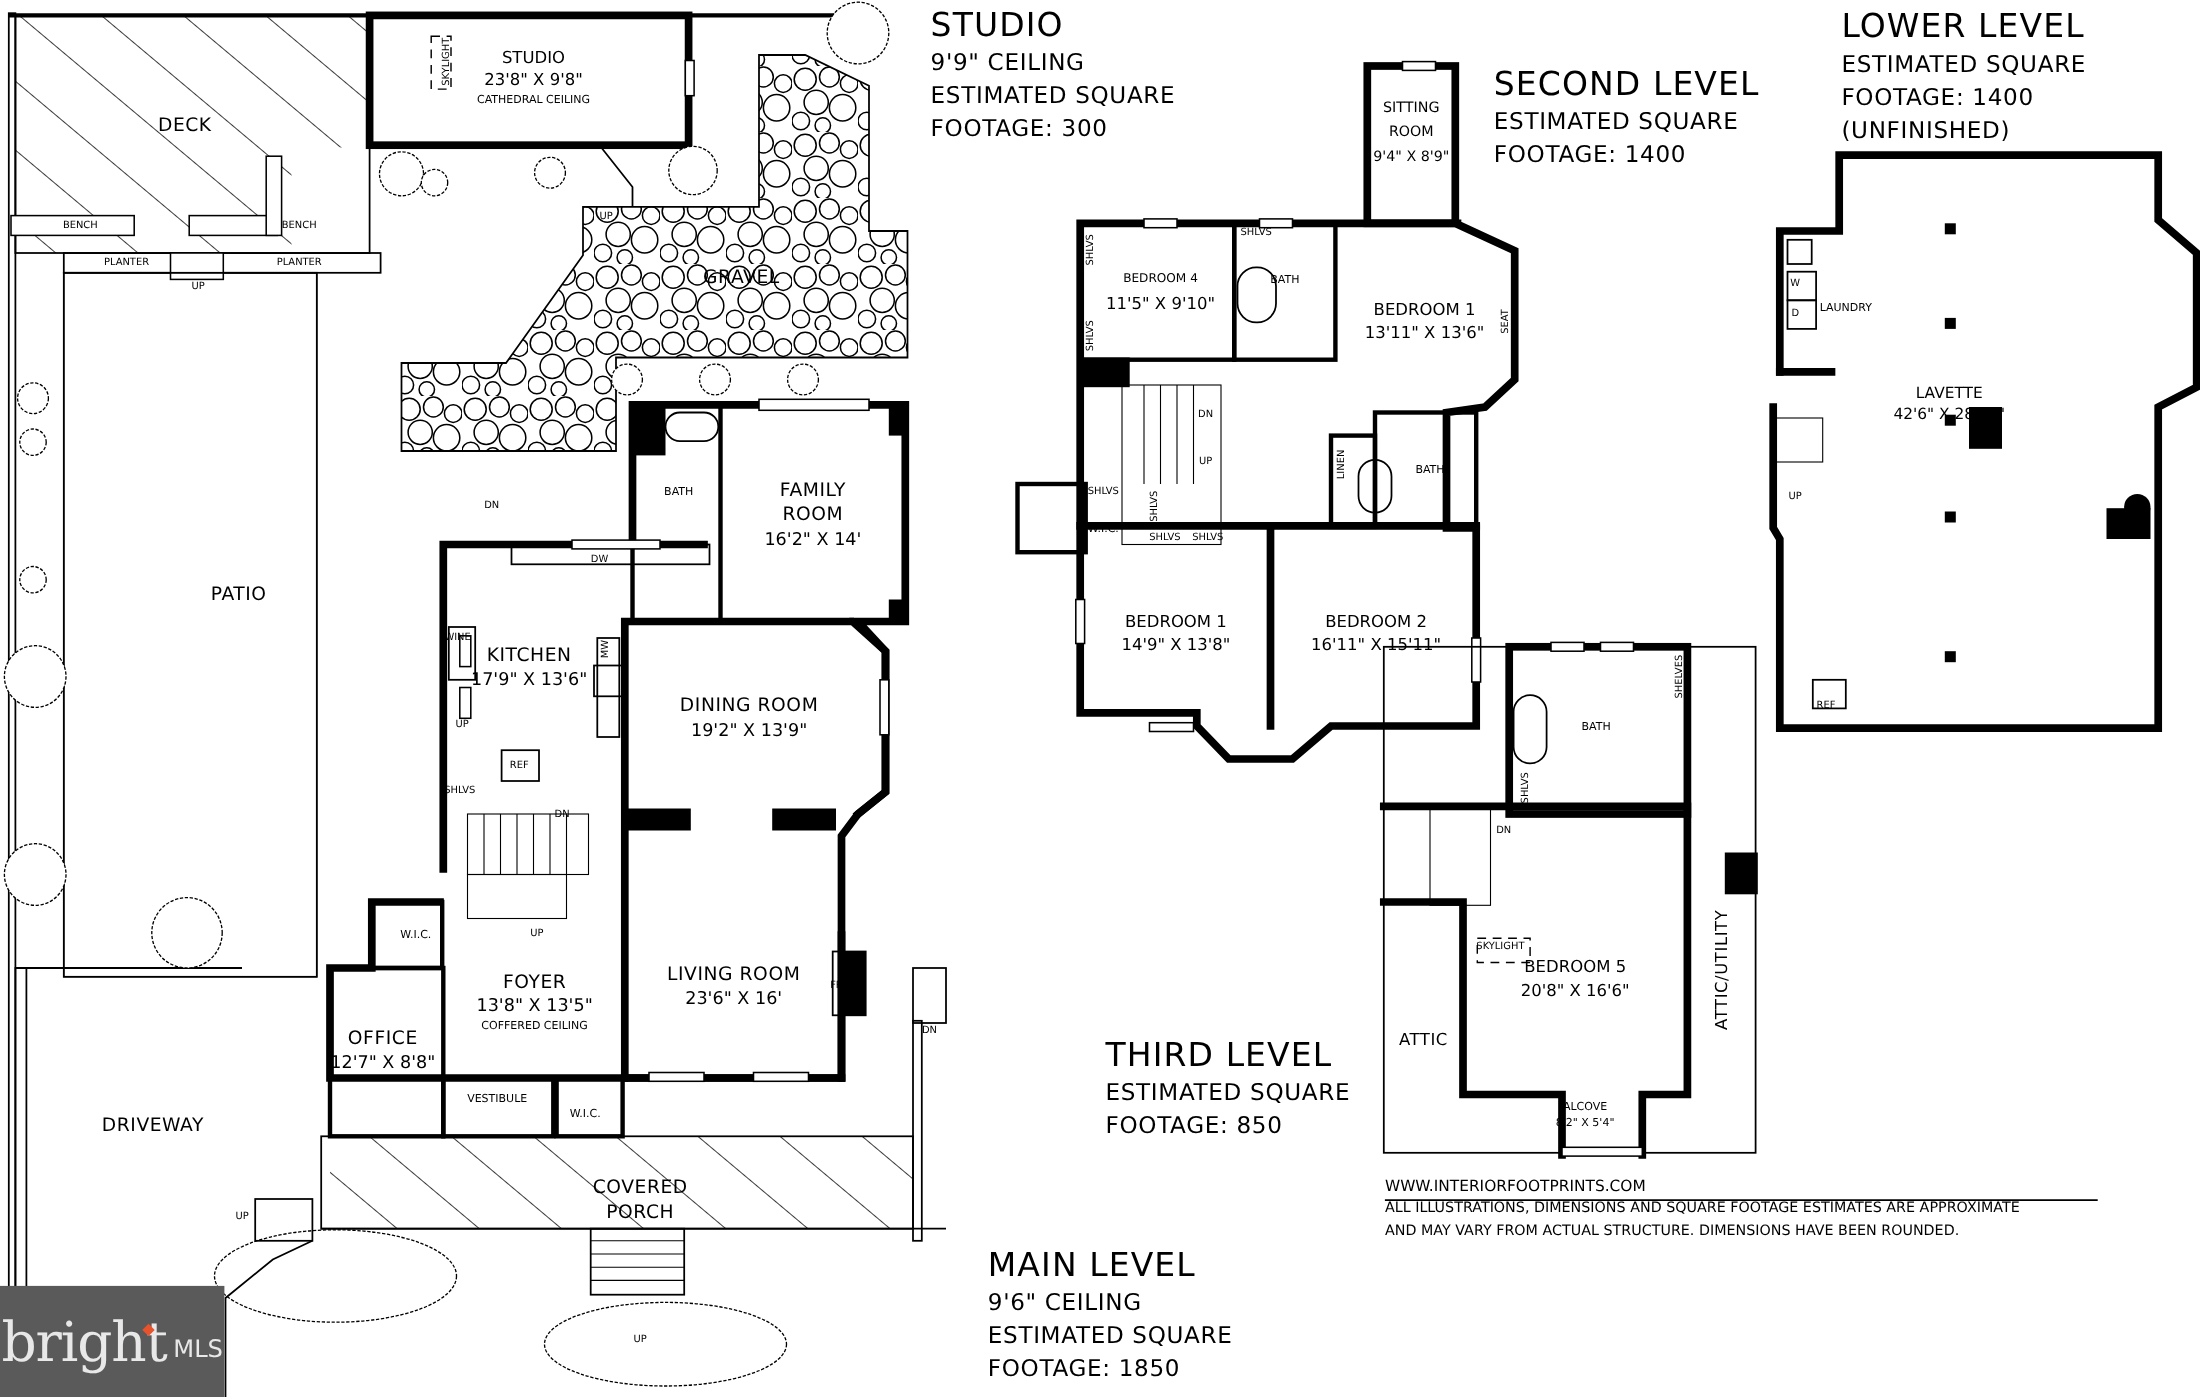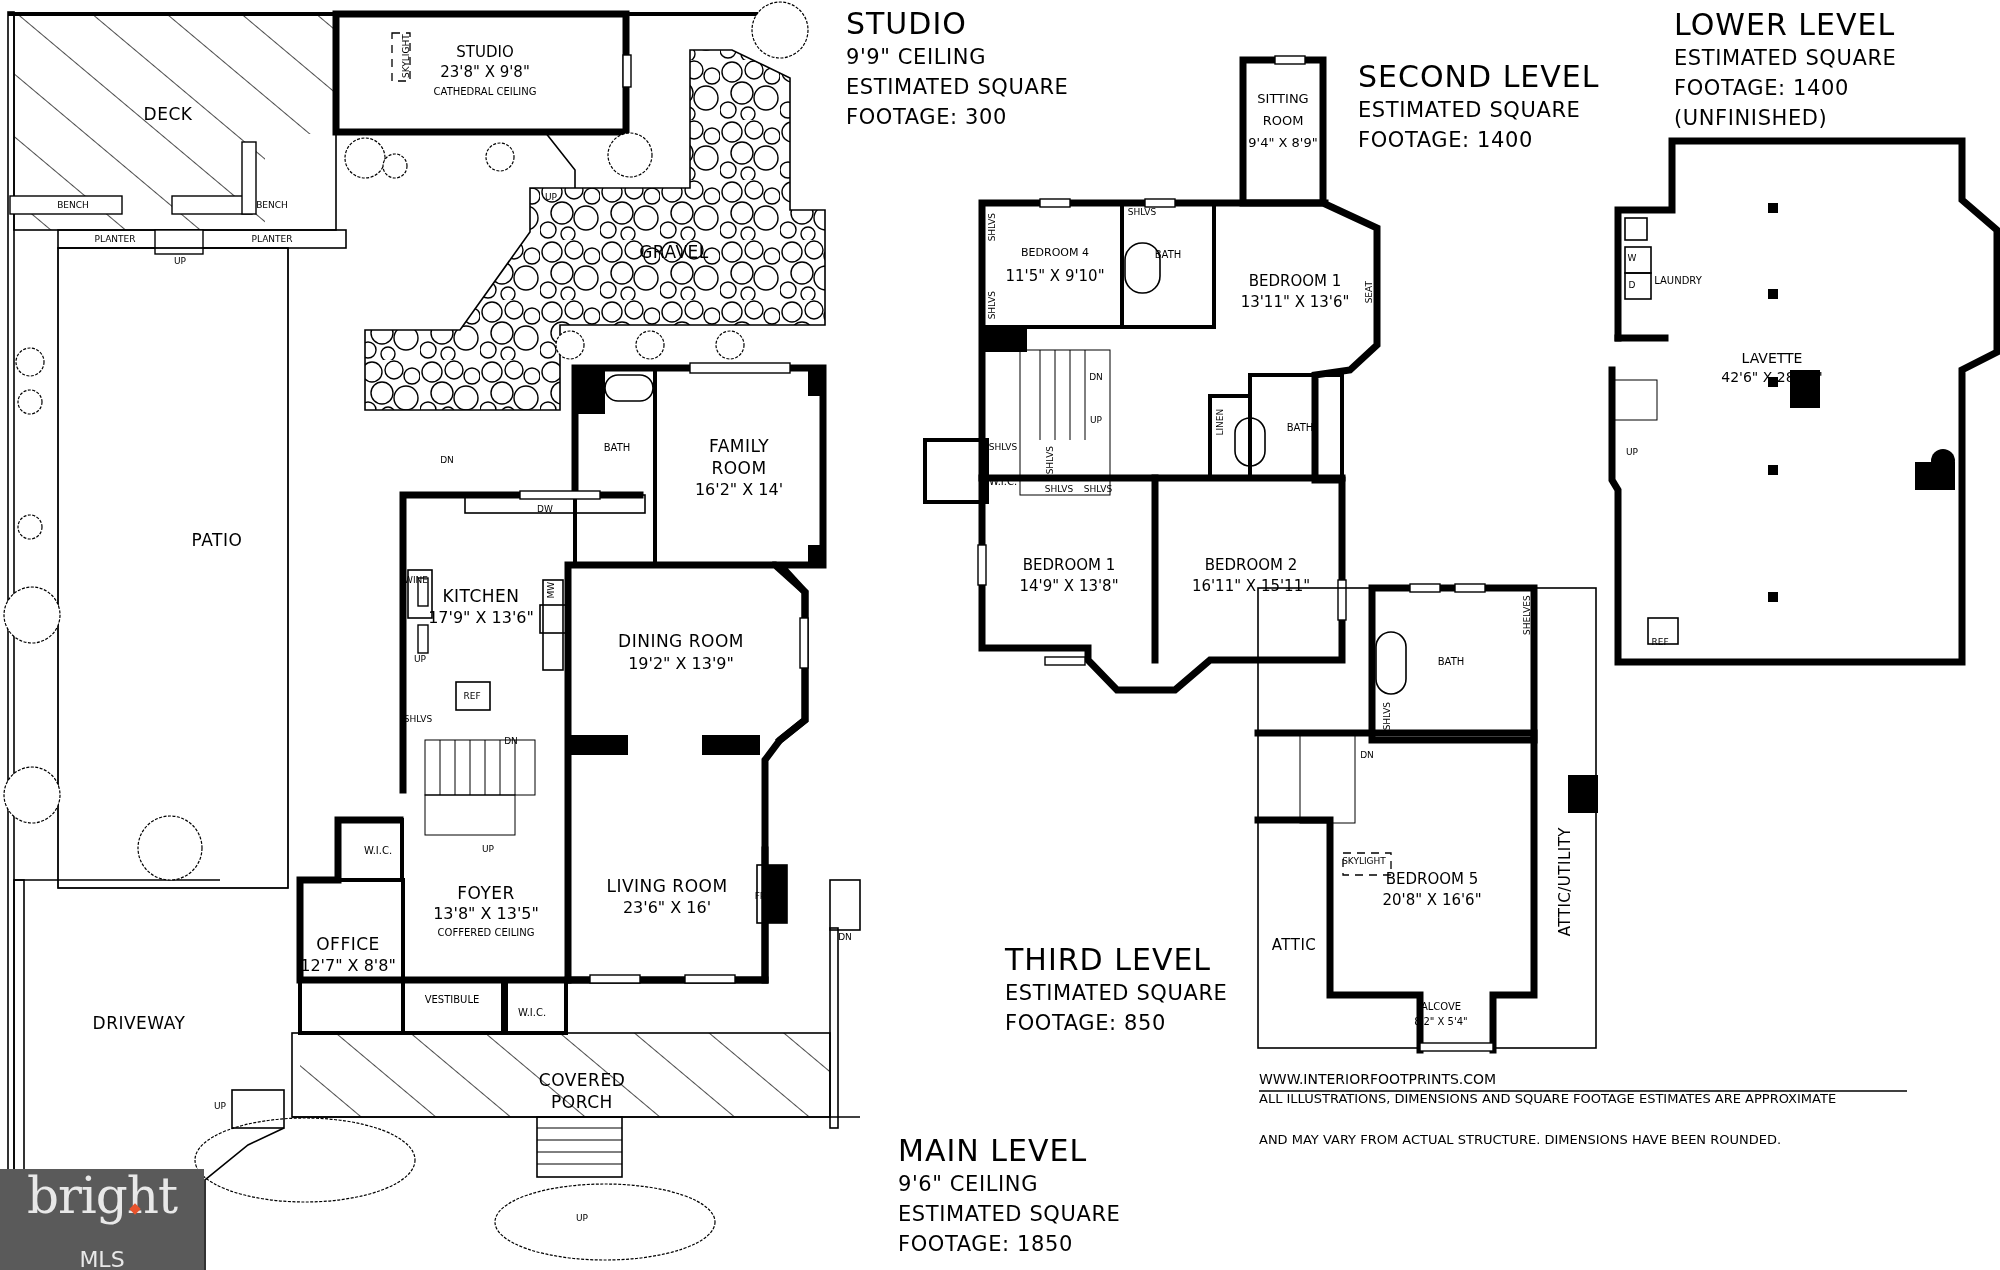--- a/index.html
+++ b/index.html
@@ -17,21 +17,21 @@
   .tree { fill:#fff; stroke:#000; stroke-width:1.2; stroke-dasharray:3 1.5; }
   .lbl { position:absolute; white-space:nowrap; text-align:center; font-family:"DejaVu Sans", sans-serif; transform:translateX(-50%); line-height:1.15; }
   .room { font-size:17px; letter-spacing:0.5px; }
   .dim { font-size:16px; }
   .small { font-size:10px; }
   .tiny { font-size:9px; }
   .heading { position:absolute; white-space:nowrap; font-family:"DejaVu Sans", sans-serif; line-height:1; }
   .h-title { font-size:30px; letter-spacing:1px; }
   .h-line { font-size:21px; letter-spacing:0.6px; }
   .vert { transform:translateX(-50%) rotate(-90deg); }
-  .brand { position:absolute; left:0; top:1169px; width:204px; height:101px; background:#5a5a5a; display:flex; align-items:center; justify-content:center; gap:6px;flex-direction:column; }
+  .brand { position:absolute; left:0; top:1169px; width:204px; height:101px; background:#5a5a5a; display:flex; align-items:center; justify-content:center; gap:6px; }
   .brand .b1 { font-family:"DejaVu Serif", serif; font-size:50px; color:#e8e8e8; letter-spacing:-1px; }
   .brand .b2 { font-family:"DejaVu Sans", sans-serif; font-size:22px; color:#e8e8e8; margin-top:16px; }
   .brand .star { position:absolute; left:131px; top:36px; width:8px; height:8px; background:#e8532c; transform:rotate(45deg); }
 </style>
 </head>
 <body>
 
 <svg id="plan" viewBox="0 0 2000 1270" xmlns="http://www.w3.org/2000/svg">
   <defs>
     <pattern id="hatchPat" patternUnits="userSpaceOnUse" width="48" height="48" patternTransform="rotate(-50)">
@@ -241,21 +241,21 @@
 <div class="heading" style="left:898px;top:1136px;">
   <div class="h-title">MAIN LEVEL</div>
   <div class="h-line" style="margin-top:8px">9'6" CEILING</div>
   <div class="h-line" style="margin-top:9px">ESTIMATED SQUARE</div>
   <div class="h-line" style="margin-top:9px">FOOTAGE: 1850</div>
 </div>
 
 <div class="heading" style="left:1259px;top:1060px;">
   <div style="font-size:14px;margin-top:12px">WWW.INTERIORFOOTPRINTS.COM</div>
   <div style="font-size:13px;margin-top:6px">ALL ILLUSTRATIONS, DIMENSIONS AND SQUARE FOOTAGE ESTIMATES ARE APPROXIMATE</div>
-  <div style="font-size:13px;margin-top:28px">AND MAY VARY FROM ACTUAL STRUCTURE. DIMENSIONS HAVE BEEN ROUNDED.</div>
+  <div style="font-size:13px;margin-top:8px">AND MAY VARY FROM ACTUAL STRUCTURE. DIMENSIONS HAVE BEEN ROUNDED.</div>
 </div>
 
 <div class="lbl room" style="left:168px;top:105px">DECK</div>
 <div class="lbl tiny" style="left:73px;top:200px">BENCH</div>
 <div class="lbl tiny" style="left:272px;top:200px">BENCH</div>
 <div class="lbl tiny" style="left:115px;top:234px">PLANTER</div>
 <div class="lbl tiny" style="left:272px;top:234px">PLANTER</div>
 <div class="lbl tiny" style="left:180px;top:256px">UP</div>
 <div class="lbl tiny vert" style="left:406px;top:51px">SKYLIGHT</div>
 <div class="lbl" style="left:485px;top:44px;font-size:15px">STUDIO</div>

